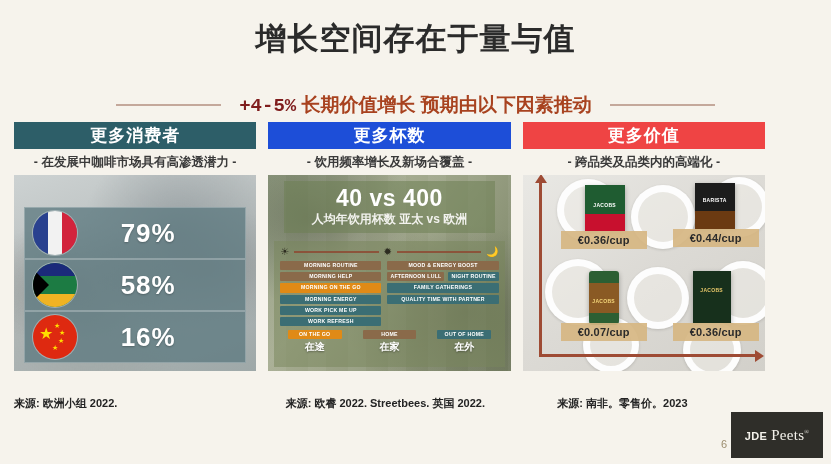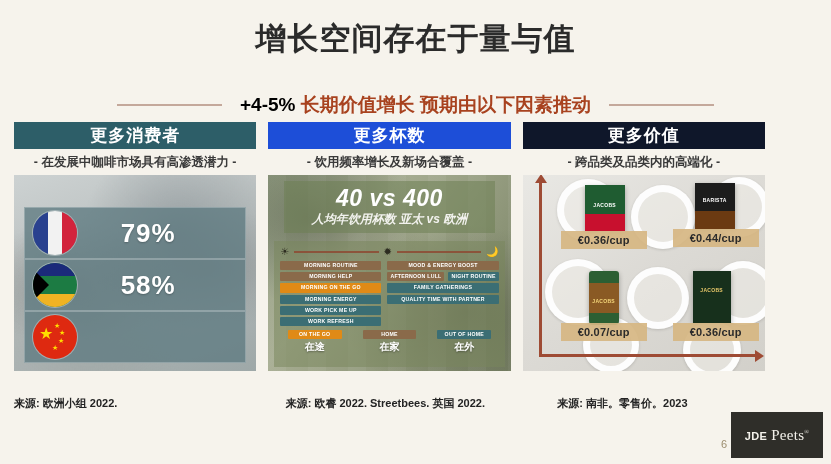--- a/index.html
+++ b/index.html
@@ -16,21 +16,21 @@
     text-align: center;
     font-size: 31px; font-weight: bold; color: #2b2b2b;
     letter-spacing: 1px;
   }
   .subtitle-row {
     position: absolute; top: 92px; left: 0; width: 831px;
     display: flex; align-items: center; justify-content: center; gap: 18px;
   }
   .sub-rule { height: 2px; width: 105px; background: #bb9a8d; opacity: .85; }
   .subtitle-text { font-size: 19px; font-weight: bold; color: #a8421f; white-space: nowrap; }
-  .subtitle-text .accent { color: #000000; }
+  .subtitle-text .accent { color: #7f1d1d; font-family: Liberation Mono, monospace; }
 
   
   .columns {
     position: absolute; top: 122px; left: 0; width: 779px; height: 300px;
     display: flex; gap: 12px; padding: 0 14px;
   }
   .col { width: 266px; display: flex; flex-direction: column; }
 
   .col-header {
     height: 27px; display: flex; align-items: center; justify-content: center;
@@ -92,21 +92,21 @@
   .photo2::before{
     content:""; position:absolute; inset:0;
     background:
       radial-gradient(ellipse at 18% 22%, rgba(40,45,35,.35), transparent 40%),
       radial-gradient(ellipse at 82% 70%, rgba(50,55,40,.3), transparent 45%),
       repeating-linear-gradient(90deg, rgba(255,255,255,.05) 0 18px, transparent 18px 40px);
   }
   .stat-band {
     position: absolute; top: 6px; left: 16px; right: 16px; height: 52px;
     background: rgba(110,128,84,.55); z-index: 2;
-    display:flex; flex-direction:column; align-items:center; justify-content:center;font-style:italic;
+    display:flex; flex-direction:column; align-items:center; justify-content:center;
   }
   .stat-big { color: #ffffff; font-size: 23px; font-weight: bold; letter-spacing: .5px; line-height: 1.05; }
   .stat-small { color: #f2f2ee; font-size: 12px; font-weight: bold; margin-top: 1px; }
 
   .tag-panel {
     position: absolute; left: 6px; right: 6px; top: 66px; bottom: 4px;
     background: rgba(120,134,92,.52); z-index: 2;
     padding: 5px 6px 4px;
   }
   .icon-row { display:flex; align-items:center; justify-content:space-between; height: 12px; margin-bottom: 3px; }
@@ -213,20 +213,21 @@
         </div>
 
         <div class="bar">
           <div class="flag flag-cn">
             <span class="star s1">★</span>
             <span class="star s2">★</span>
             <span class="star s3">★</span>
             <span class="star s4">★</span>
             <span class="star s5">★</span>
           </div>
+          <div class="bar-value">16%</div>
         </div>
 
       </div>
     </div>
   </div>
 
   <div class="col">
     <div class="col-header" style="background:#1d4ed8">更多杯数</div>
     <div class="col-sub">- 饮用频率增长及新场合覆盖 -</div>
     <div class="col-body">
@@ -297,21 +298,21 @@
           <div class="bottom-cell">
             <span class="tag t-teal">OUT OF HOME</span>
             <span class="cn">在外</span>
           </div>
         </div>
       </div>
     </div>
   </div>
 
   <div class="col">
-    <div class="col-header" style="background:#0f172a">更多价值</div>
+    <div class="col-header" style="background:#ef4444">更多价值</div>
     <div class="col-sub">- 跨品类及品类内的高端化 -</div>
     <div class="col-body">
       <div class="photo3">
         <div class="cup" style="left:34px;  top:4px;   width:62px; height:62px;"></div>
         <div class="cup" style="left:108px; top:10px;  width:64px; height:64px;"></div>
         <div class="cup" style="left:186px; top:2px;   width:60px; height:60px;"></div>
         <div class="cup" style="left:22px;  top:84px;  width:66px; height:66px;"></div>
         <div class="cup" style="left:104px; top:92px;  width:62px; height:62px;"></div>
         <div class="cup" style="left:188px; top:86px;  width:64px; height:64px;"></div>
         <div class="cup" style="left:60px;  top:142px; width:56px; height:56px;"></div>

